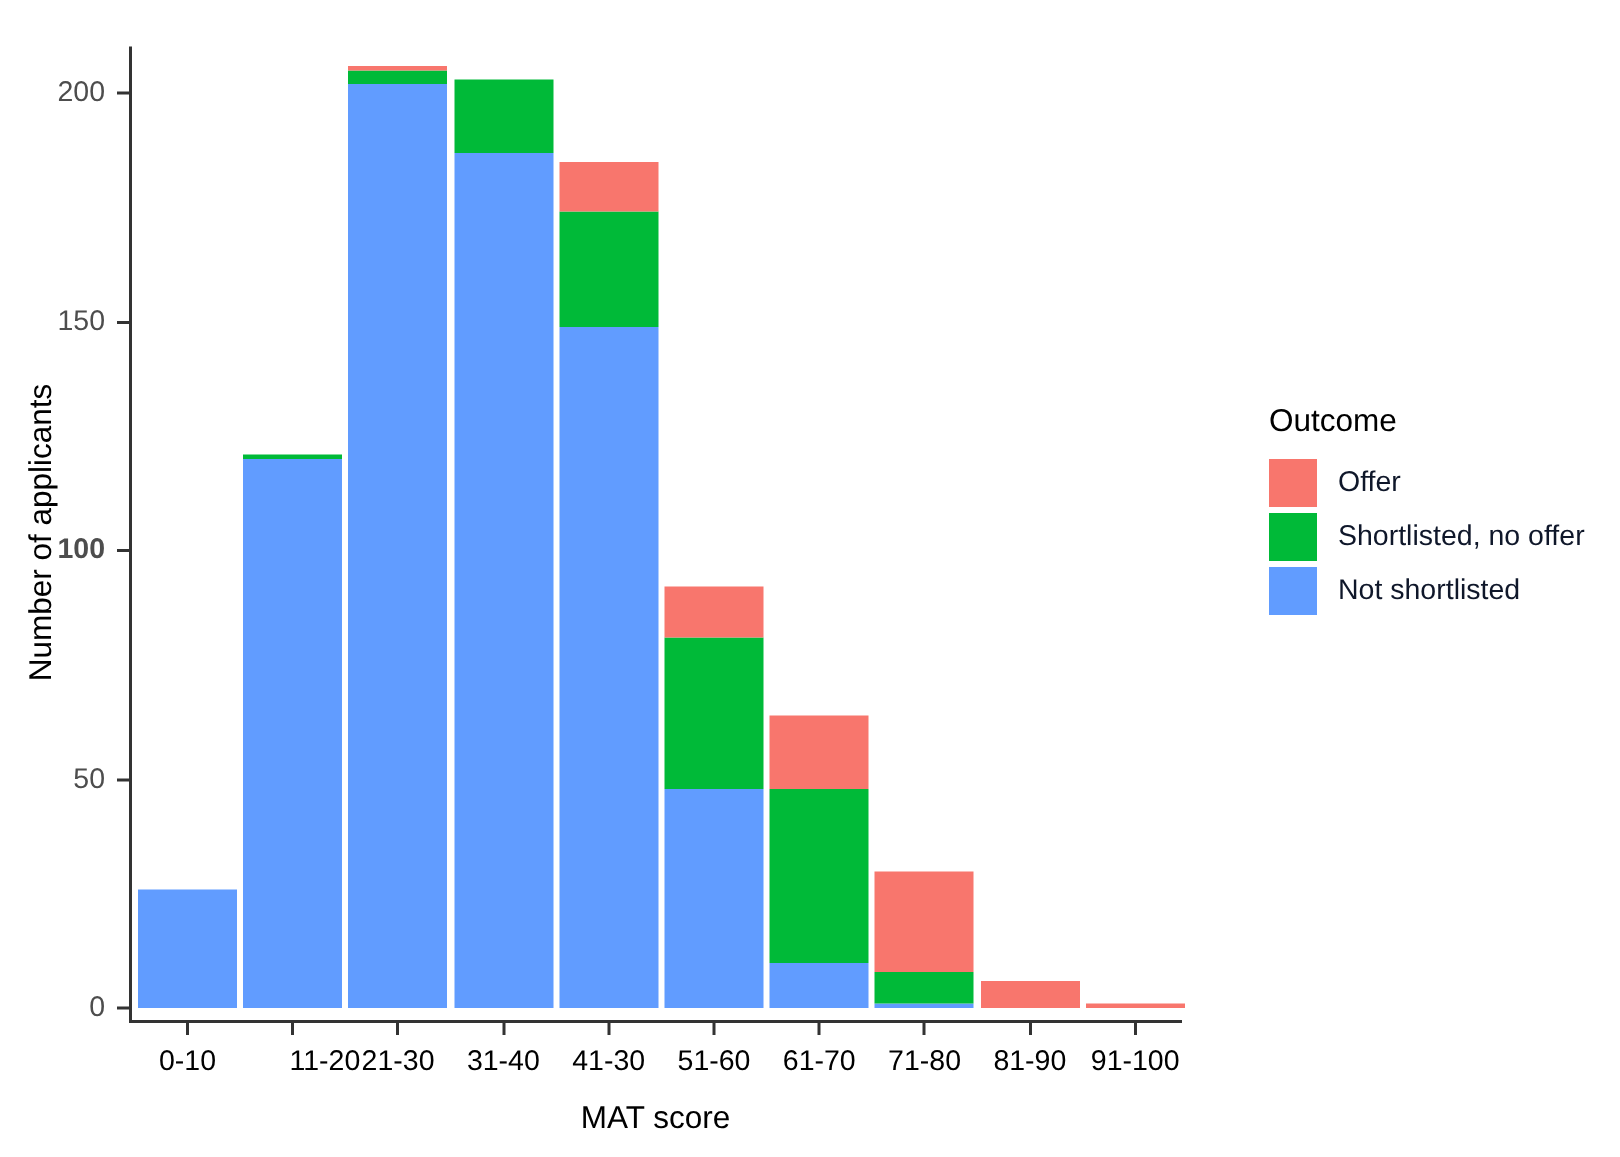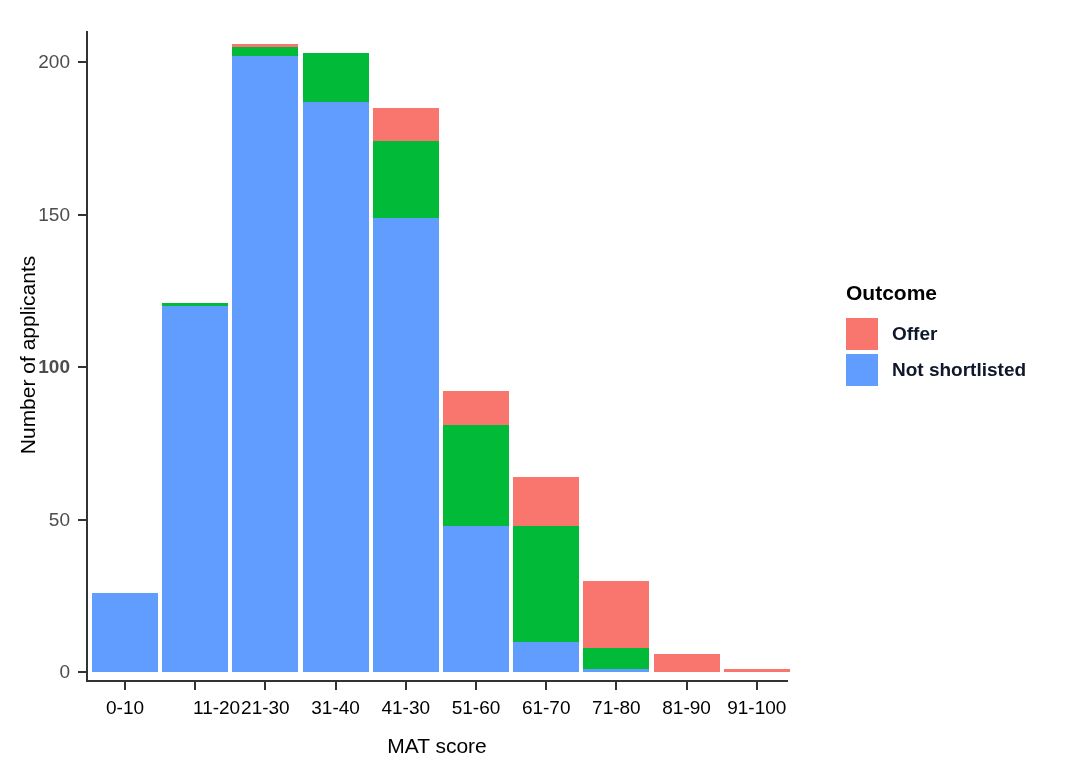--- a/index.html
+++ b/index.html
@@ -124,23 +124,22 @@
   .bar-seg {
     position: absolute;
     width: 100%;
     left: 0;
   }
 
   
   #legend {
     position: absolute;
     left: 846px;
-    top: 280px;
+    top: 268px;
     width: 220px;
-    font-weight: bold;
   }
 
   .legend-title {
     font-size: 21px;
     color: #000000;
     line-height: 25px;
     margin-bottom: 12px;
     white-space: nowrap;
   }
 
@@ -260,19 +259,23 @@
   <div class="x-axis-title">MAT score</div>
 
   <div id="legend">
     <div class="legend-title">Outcome</div>
     <div id="legend-items">
         <div class="legend-item">
           <div class="legend-key" style="background: rgb(248, 118, 109);"></div>
           <div class="legend-label">Offer</div>
         </div>
         <div class="legend-item">
+          <div class="legend-key" style="background: rgb(0, 186, 56);"></div>
+          <div class="legend-label">Shortlisted, no offer</div>
+        </div>
+        <div class="legend-item">
           <div class="legend-key" style="background: rgb(97, 156, 255);"></div>
           <div class="legend-label">Not shortlisted</div>
         </div>
       </div>
   </div>
 
 </div>
 
 </body></html>

